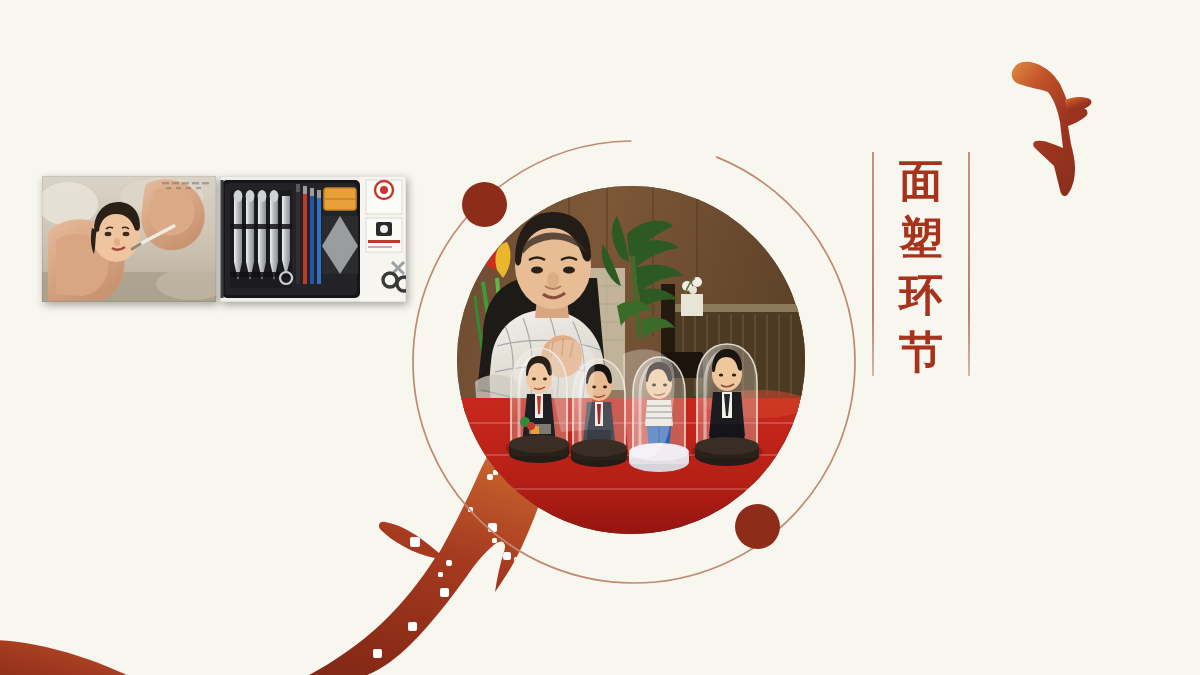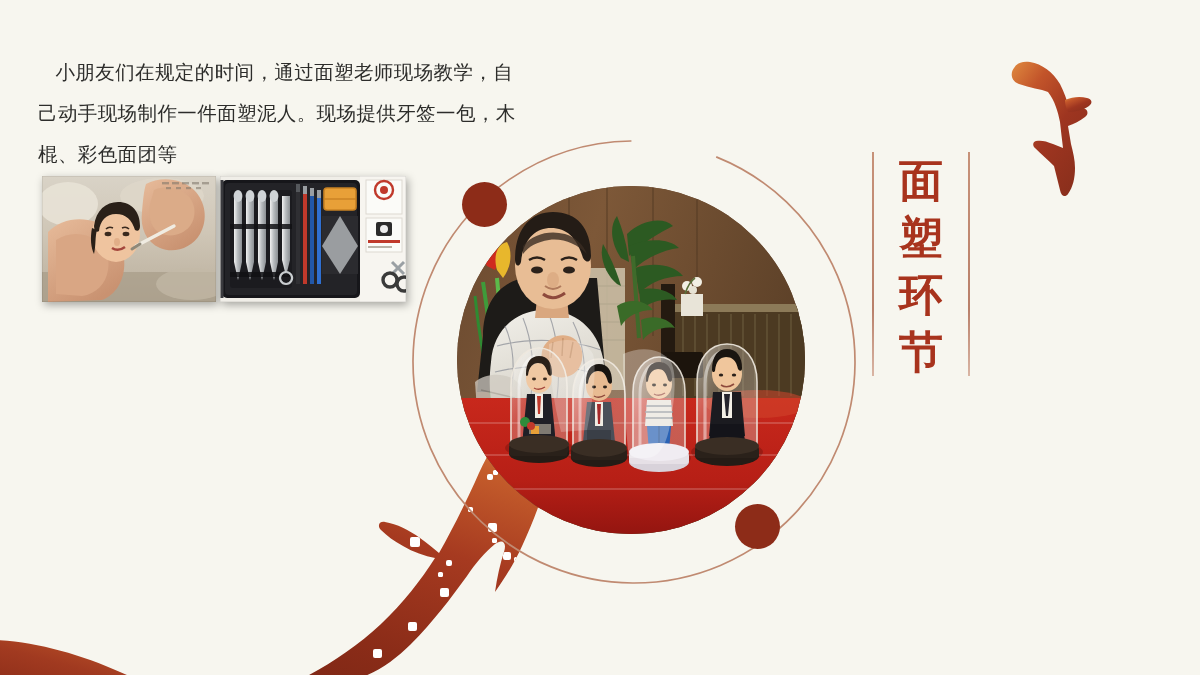--- a/index.html
+++ b/index.html
@@ -219,21 +219,20 @@
           <stop offset="0%" stop-color="#c85e2c"></stop>
           <stop offset="55%" stop-color="#a13a20"></stop>
           <stop offset="100%" stop-color="#8b2c18"></stop>
         </linearGradient>
       </defs>
       <path fill="url(#gradFin)" d="
         M0,30 C40,30 90,44 130,62 C155,73 175,80 190,80 L0,80 Z"></path>
     </svg>
   </div>
 
-  <div id="body-text">   小朋友们在规定的时间，通过面塑老师现场教学，自己动手现场制作一件面塑泥人。现场提供牙签一包，木棍、彩色面团等</div>
 
   <div id="photo-strip">
 
     <div class="photo-tile" id="photo-sculpting">
       <svg viewBox="0 0 174 126" xmlns="http://www.w3.org/2000/svg">
         <defs>
           <linearGradient id="scBg" x1="0" y1="0" x2="0" y2="1">
             <stop offset="0%" stop-color="#d9d3c7"></stop>
             <stop offset="45%" stop-color="#cfc6b6"></stop>
             <stop offset="100%" stop-color="#b9ae9c"></stop>

